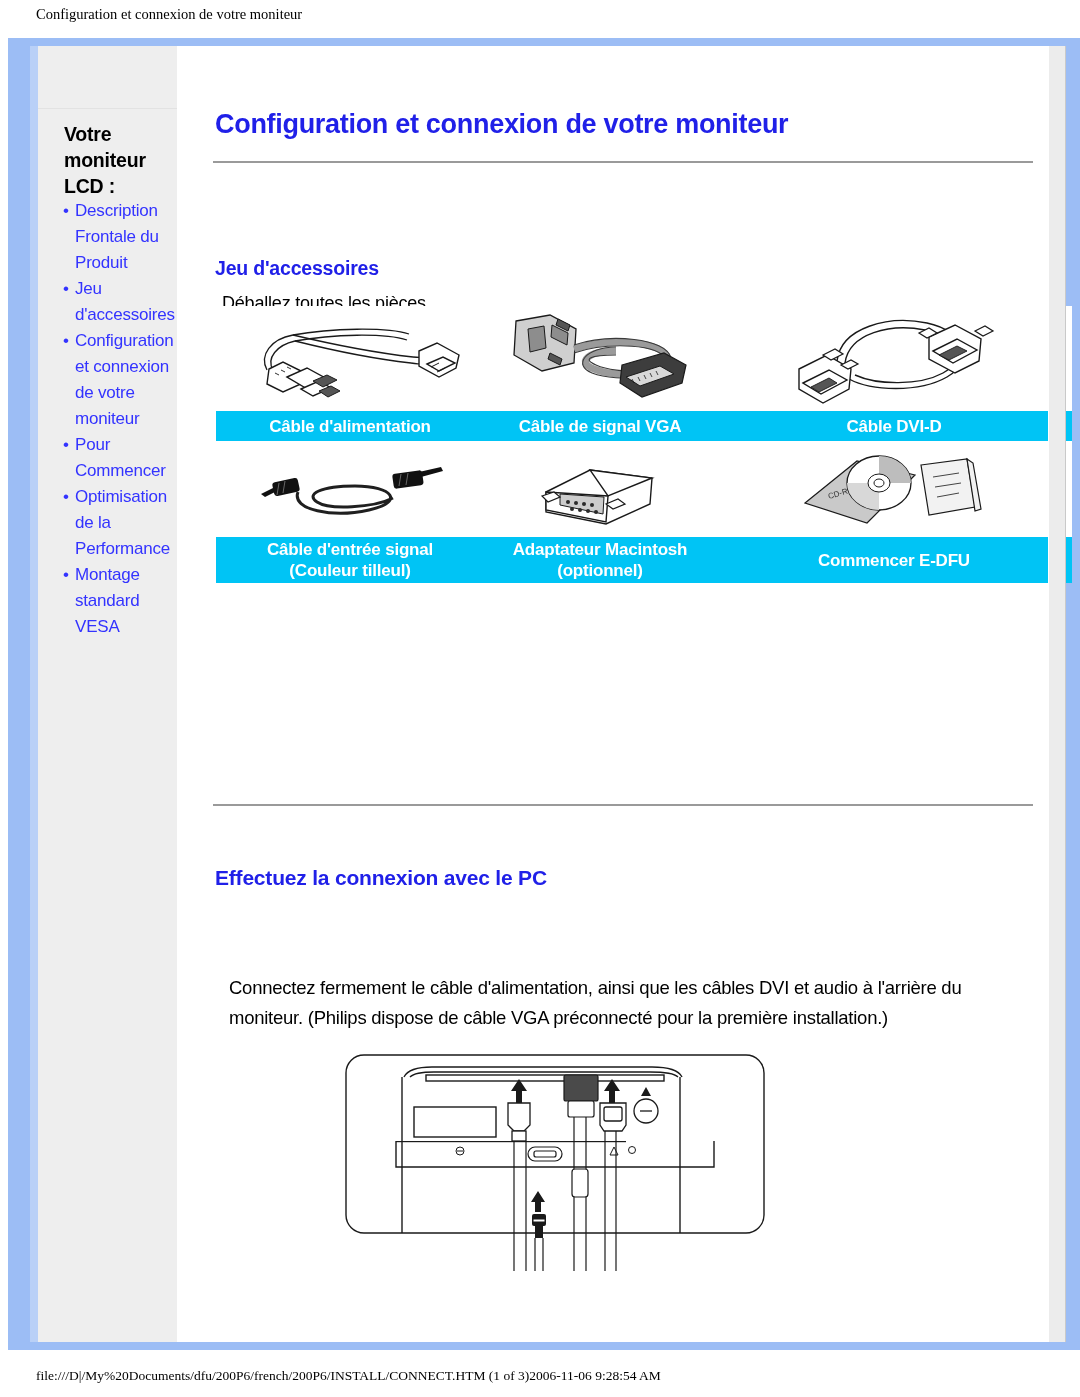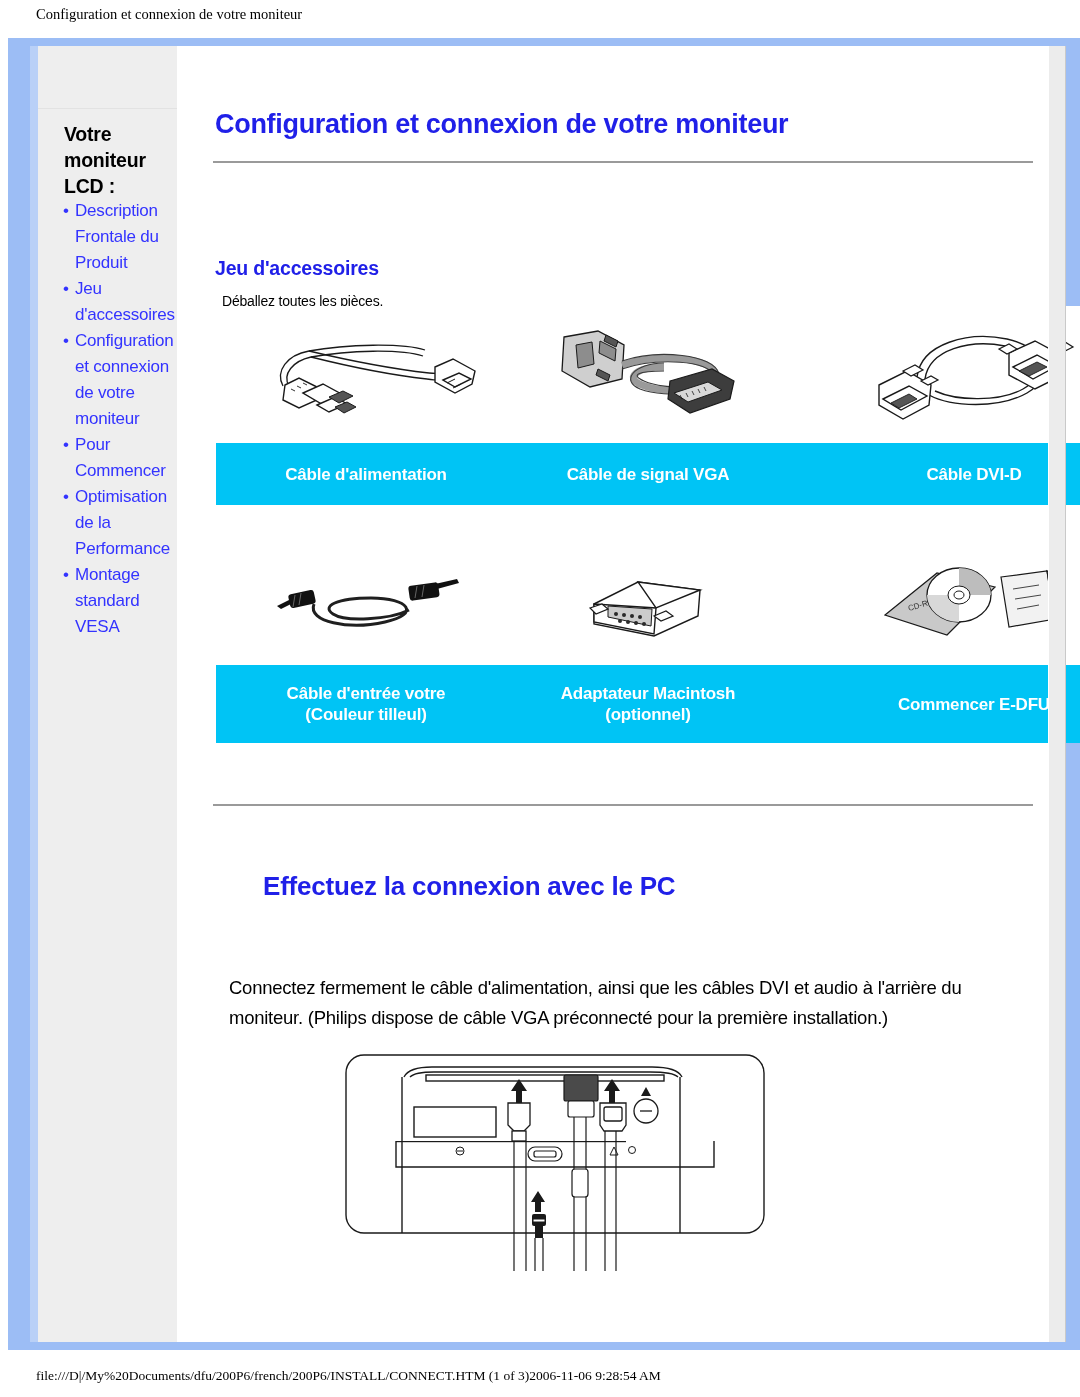--- a/index.html
+++ b/index.html
@@ -163,36 +163,36 @@
     top: 195px;
     font-size: 19.5px;
     font-weight: bold;
     color: #2020e8;
     letter-spacing: -0.2px;
   }
   .para-unpack {
     position: absolute;
     left: 45px;
     top: 247px;
-    font-size: 14px;
+    font-size: 18px;
     color: #000000;
     letter-spacing: -0.2px;
   }
 
   
   .acc-table {
     position: absolute;
     left: 39px;
     top: 175px;
     width: 856px;
     border-collapse: collapse;
     table-layout: fixed;
   }
   .acc-table td {
-    padding: 16px;
+    padding: 0;
     vertical-align: middle;
     border: 0;
   }
   .acc-img-cell {
     height: 105px;
     background: #ffffff;
     text-align: center;
   }
   .acc-head-cell {
     background: #00c4f5;
@@ -228,25 +228,24 @@
     left: 36px;
     top: 758px;
     width: 820px;
     height: 2px;
     background: #9a9a9a;
   }
   .section-h2 {
     position: absolute;
     left: 38px;
     top: 803px;
-    font-size: 26px;
+    font-size: 21px;
     font-weight: bold;
     color: #2020e8;
     letter-spacing: -0.2px;
-    margin-left: 48px;
   }
   .para-connect {
     position: absolute;
     left: 52px;
     top: 908px;
     width: 790px;
     font-size: 18.5px;
     line-height: 30px;
     color: #000000;
     letter-spacing: -0.25px;
@@ -497,21 +496,21 @@
                   <path d="M146 26 l26 -4"></path>
                       <path d="M148 36 l26 -4"></path>
                       <path d="M150 46 l22 -4"></path>
                 </g>
               </svg>
             </span>
           </td>
         </tr>
         <tr>
           <td class="acc-head-cell two-line">
-            <span>Câble d'entrée votre</span><br>
+            <span>Câble d'entrée signal</span><br>
             <span>(Couleur tilleul)</span>
           </td>
           <td class="acc-head-cell two-line">
             <span>Adaptateur Macintosh</span><br>
             <span>(optionnel)</span>
           </td>
           <td class="acc-head-cell two-line">
             <span>Commencer E-DFU</span>
           </td>
         </tr>

